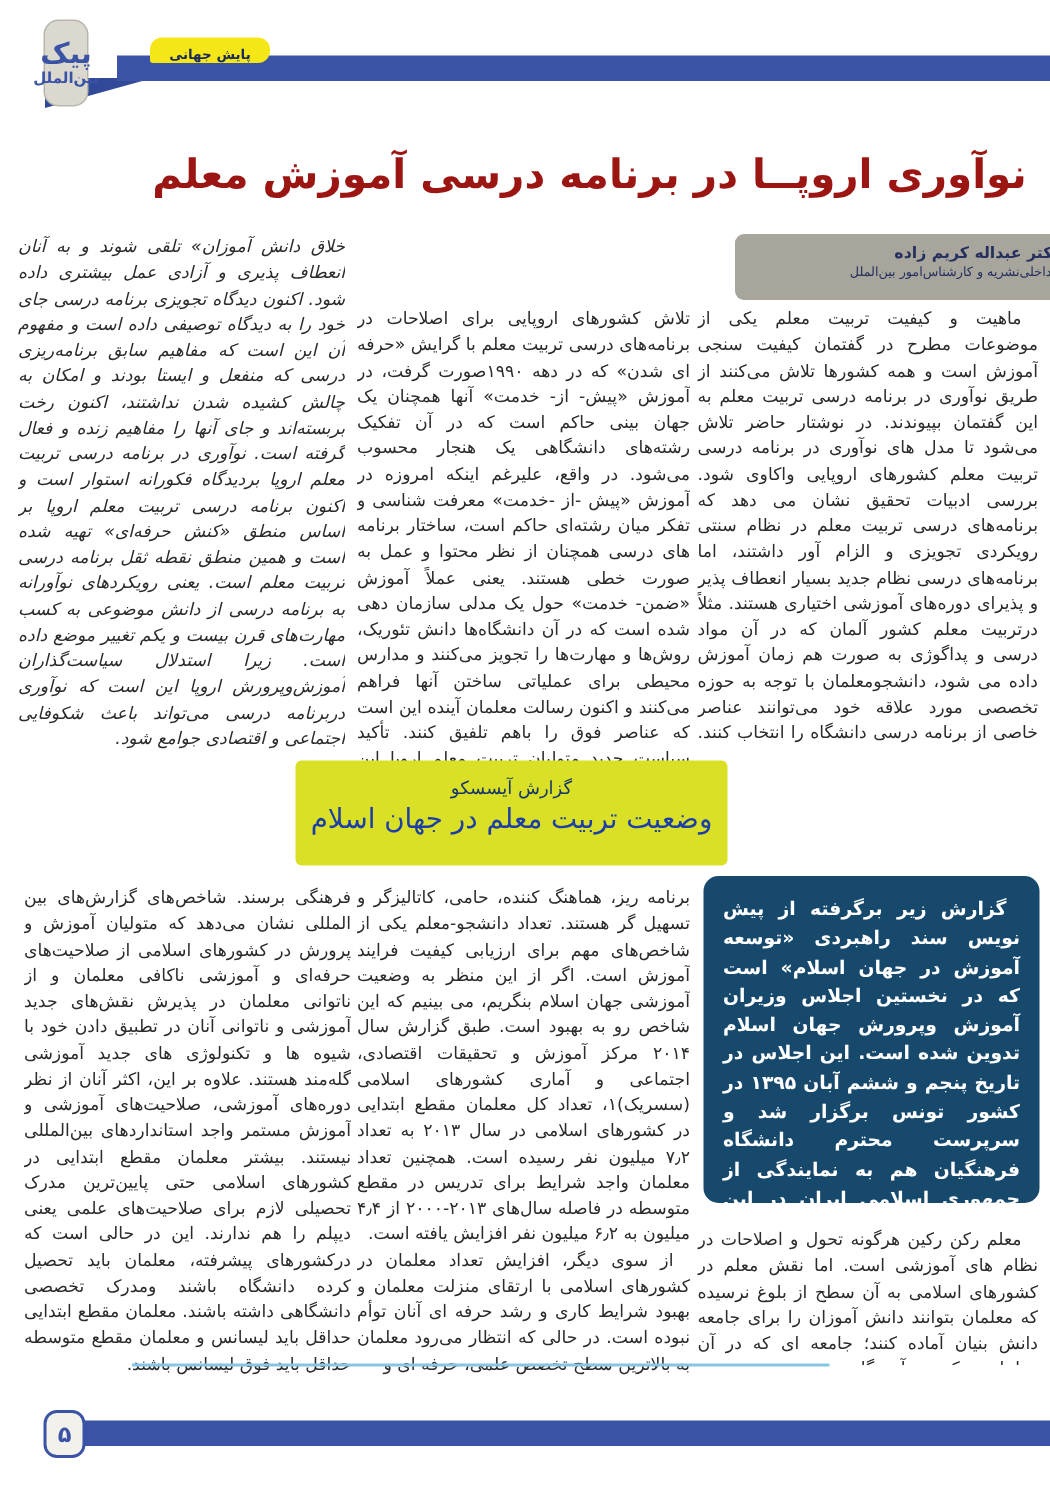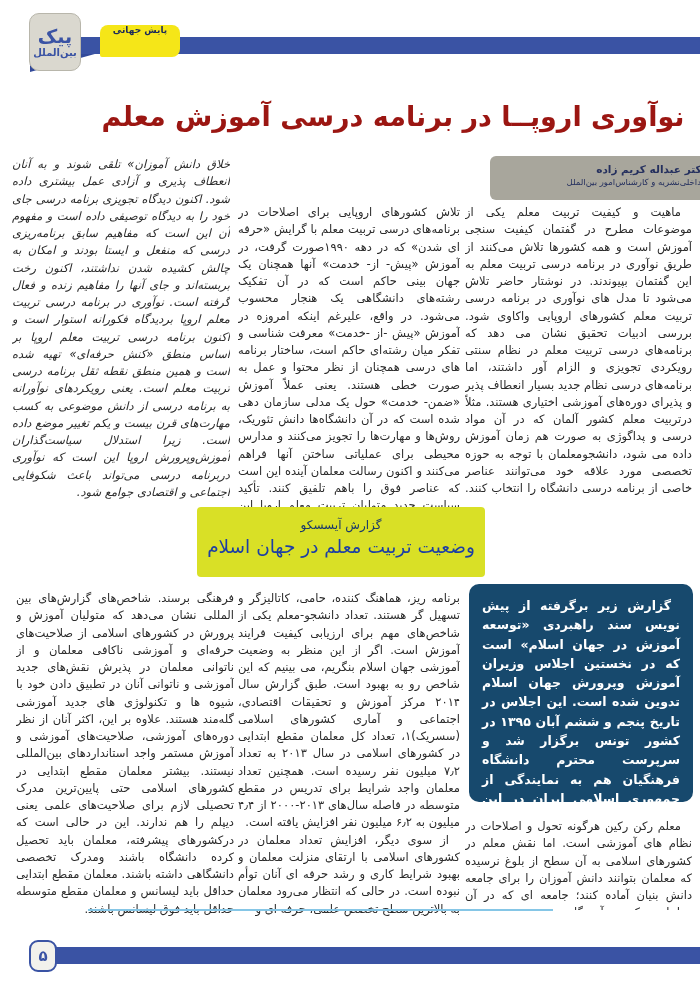--- a/index.html
+++ b/index.html
@@ -5,27 +5,27 @@
   * { margin:0; padding:0; box-sizing:border-box; }
   body { background:#ffffff; font-family:"DejaVu Sans", sans-serif; }
   #page {
     position:relative; width:700px; height:990px; background:#ffffff;
     overflow:hidden; margin:0 auto;
   }
   
   .header-bar { position:absolute; left:78px; top:37px; width:622px; height:17px; background:#3a53a4; }
   .header-fold { position:absolute; left:30px; top:52px; width:72px; height:20px; background:#32499a;
     clip-path:polygon(0 0,100% 0,0 100%); }
-  .logo-box { position:absolute; left:29px; top:13px; width:52px; height:58px;
+  .logo-box { position:absolute; left:29px; top:13px; width:30px; height:58px;
     background:#dad8cf; border:1px solid #b8b6ab; border-radius:10px; z-index:3;
     display:flex; flex-direction:column; align-items:center; justify-content:center; direction:rtl; }
   .logo-l1 { color:#3a53a4; font-weight:bold; font-size:19px; line-height:22px; }
   .logo-l2 { color:#3a53a4; font-weight:bold; font-size:10px; line-height:12px; }
-  .header-tab { position:absolute; left:100px; top:25px; width:80px; height:32px; background:#f5e618;
-    border-radius:8px 8px 8px 2px; z-index:4; display:flex; align-items:flex-start; justify-content:center; direction:rtl; }
+  .header-tab { position:absolute; left:100px; top:25px; width:80px; height:17px; background:#f5e618;
+    border-radius:8px 8px 8px 2px; z-index:4; display:flex; align-items:flex-end; justify-content:center; direction:rtl; }
   .header-tab span { font-size:9px; font-weight:bold; color:#1a2a5a; }
 
   
   .article-title { position:absolute; left:90px; top:96px; width:606px; height:42px;
     direction:rtl; text-align:center; color:#9b1612; font-weight:bold; font-size:27px; line-height:42px; }
   .author-box { position:absolute; left:490px; top:156px; width:239px; height:44px;
     background:#a8a69c; border-radius:6px; direction:rtl; padding:6px 12px 0 8px; text-align:right; }
   .author-name { font-size:10.5px; font-weight:bold; color:#25305e; line-height:14px; }
   .author-bullet { display:inline-block; width:6px; height:6px; border-radius:50%; background:#f0932b; margin-left:4px; }
   .author-role { font-size:8.5px; color:#25305e; line-height:13px; }

